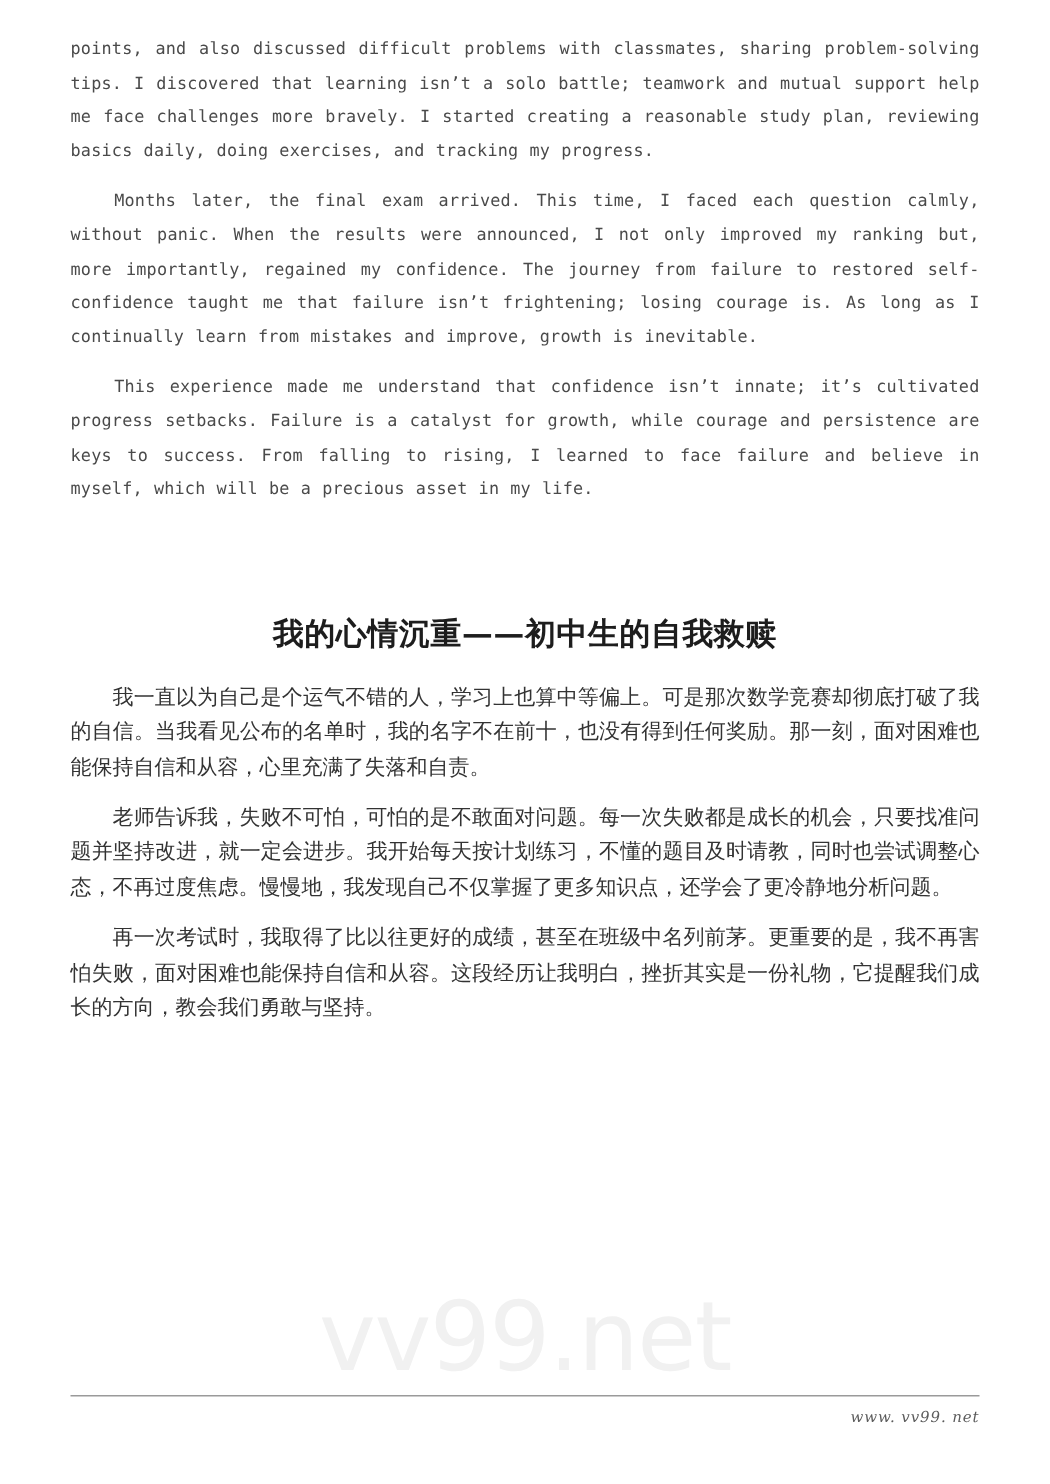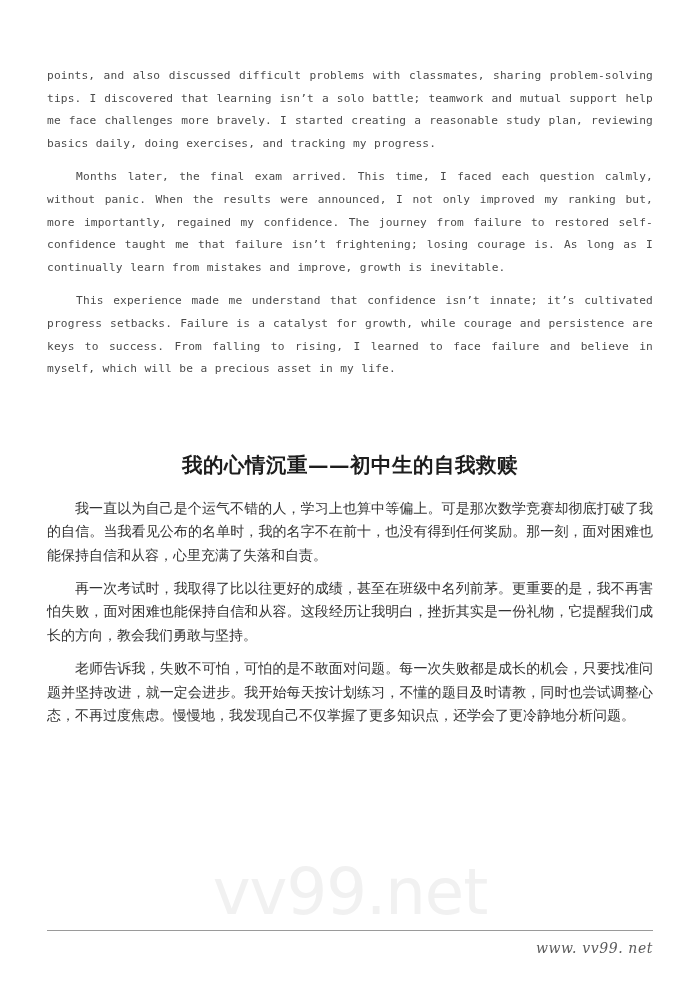--- a/index.html
+++ b/index.html
@@ -43,21 +43,21 @@
   .content {
     position: absolute;
     left: 47px;
     top: 0;
     width: 606px;
     z-index: 2;
   }
 
   
   .en-block {
-    padding-top: 65px;
+    padding-top: 22px;
   }
   .en-para {
     font-family: "DejaVu Sans Mono", "Liberation Mono", monospace;
     font-size: 11.2px;
     line-height: 22.6px;
     color: #4a4a4a;
     text-align: justify;
     text-justify: inter-word;
     margin: 0 0 11px 0;
     text-indent: 2.6em;
@@ -106,21 +106,21 @@
   .footer-rule {
     height: 1px;
     background: #9a9a9a;
     width: 100%;
   }
   .footer-text {
     margin-top: 9px;
     text-align: right;
     font-family: "DejaVu Serif", "Liberation Serif", serif;
     font-style: italic;
-    font-size: 14px;
+    font-size: 10px;
     letter-spacing: 0.6px;
     color: #5c5c5c;
   }
 </style>
 </head>
 <body>
 
 <div class="page">
 
   <div class="watermark">vv99.net</div>
@@ -130,22 +130,22 @@
     <div class="en-block">
       <p class="en-para first">points, and also discussed difficult problems with classmates, sharing problem-solving tips. I discovered that learning isn’t a solo battle; teamwork and mutual support help me face challenges more bravely. I started creating a reasonable study plan, reviewing basics daily, doing exercises, and tracking my progress.</p>
       <p class="en-para">Months later, the final exam arrived. This time, I faced each question calmly, without panic. When the results were announced, I not only improved my ranking but, more importantly, regained my confidence. The journey from failure to restored self-confidence taught me that failure isn’t frightening; losing courage is. As long as I continually learn from mistakes and improve, growth is inevitable.</p>
       <p class="en-para">This experience made me understand that confidence isn’t innate; it’s cultivated progress setbacks. Failure is a catalyst for growth, while courage and persistence are keys to success. From falling to rising, I learned to face failure and believe in myself, which will be a precious asset in my life.</p>
     </div>
 
     <h1 class="cn-title">我的心情沉重——初中生的自我救赎</h1>
 
     <div class="cn-block">
       <p class="cn-para">我一直以为自己是个运气不错的人，学习上也算中等偏上。可是那次数学竞赛却彻底打破了我的自信。当我看见公布的名单时，我的名字不在前十，也没有得到任何奖励。那一刻，面对困难也能保持自信和从容，心里充满了失落和自责。</p>
+      <p class="cn-para">老师告诉我，失败不可怕，可怕的是不敢面对问题。每一次失败都是成长的机会，只要找准问题并坚持改进，就一定会进步。我开始每天按计划练习，不懂的题目及时请教，同时也尝试调整心态，不再过度焦虑。慢慢地，我发现自己不仅掌握了更多知识点，还学会了更冷静地分析问题。</p>
       <p class="cn-para">再一次考试时，我取得了比以往更好的成绩，甚至在班级中名列前茅。更重要的是，我不再害怕失败，面对困难也能保持自信和从容。这段经历让我明白，挫折其实是一份礼物，它提醒我们成长的方向，教会我们勇敢与坚持。</p>
-      <p class="cn-para">老师告诉我，失败不可怕，可怕的是不敢面对问题。每一次失败都是成长的机会，只要找准问题并坚持改进，就一定会进步。我开始每天按计划练习，不懂的题目及时请教，同时也尝试调整心态，不再过度焦虑。慢慢地，我发现自己不仅掌握了更多知识点，还学会了更冷静地分析问题。</p>
     </div>
 
   </div>
 
   <div class="footer">
     <div class="footer-rule"></div>
     <div class="footer-text">www. vv99. net</div>
   </div>
 
 </div>

